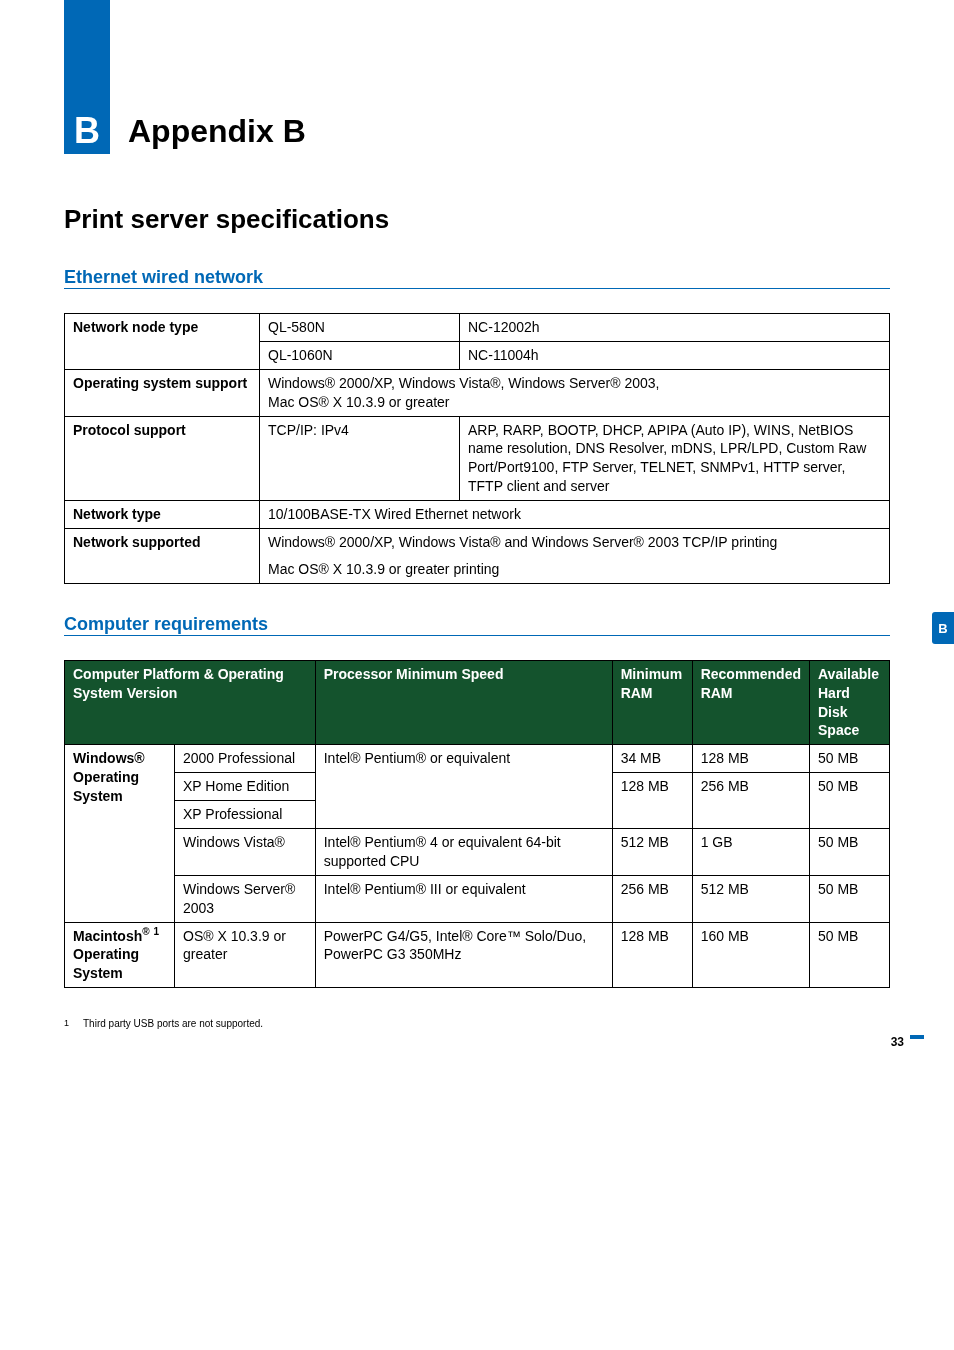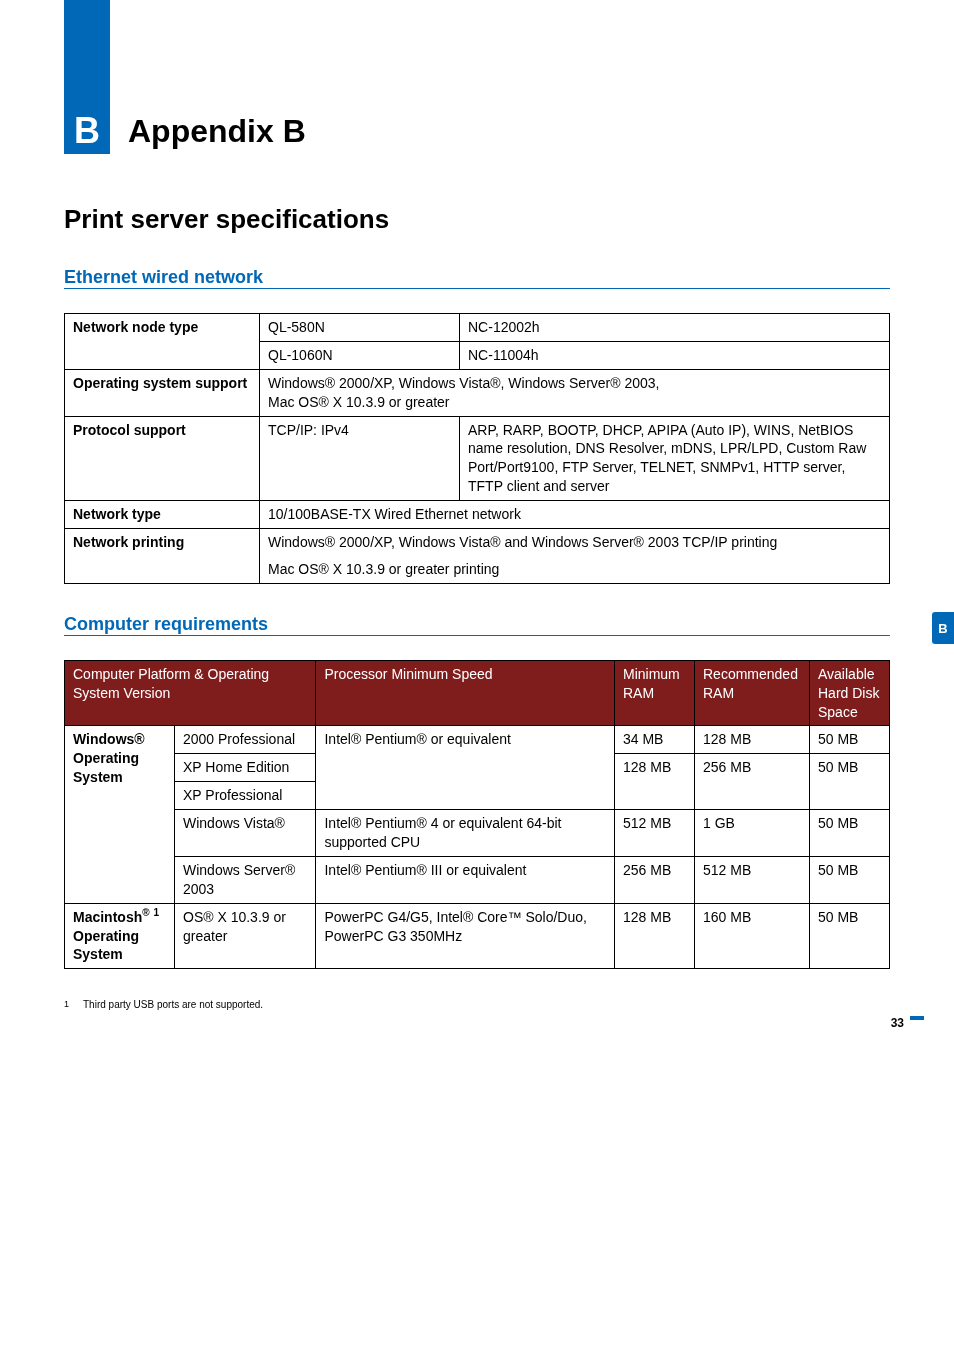--- a/index.html
+++ b/index.html
@@ -68,23 +68,23 @@
   td, th {
     border: 1px solid #000;
     padding: 4px 8px;
     text-align: left;
     vertical-align: top;
     line-height: 1.35;
   }
   .bold { font-weight: bold; margin-top: 32px; }
   sup { font-size: 10px; line-height: 0; }
   .req-head th {
-    background: #7f1d1d;
+    background: #14532d;
     color: #fff;
-    font-weight: normal;
+    font-weight: bold;
     vertical-align: top;
   }
   .footnote {
     font-size: 10px;
     display: flex;
     gap: 14px;
     margin-top: 4px;
   }
   .footnote .num { font-size: 9px; }
   .page-num {
@@ -152,21 +152,21 @@
     <tr>
       <td class="bold">Protocol support</td>
       <td>TCP/IP: IPv4</td>
       <td>ARP, RARP, BOOTP, DHCP, APIPA (Auto IP), WINS, NetBIOS name resolution, DNS Resolver, mDNS, LPR/LPD, Custom Raw Port/Port9100, FTP Server, TELNET, SNMPv1, HTTP server, TFTP client and server</td>
     </tr>
     <tr>
       <td class="bold">Network type</td>
       <td colspan="2">10/100BASE-TX Wired Ethernet network</td>
     </tr>
     <tr>
-      <td class="bold">Network printing</td>
+      <td class="bold">Network supported</td>
       <td colspan="2">
         <div style="margin-bottom:8px">Windows® 2000/XP, Windows Vista® and Windows Server® 2003 TCP/IP printing</div>
         <div>Mac OS® X 10.3.9 or greater printing</div>
       </td>
     </tr>
   </tbody>
     </table>
 
   <div class="h2">Computer requirements</div>
 

